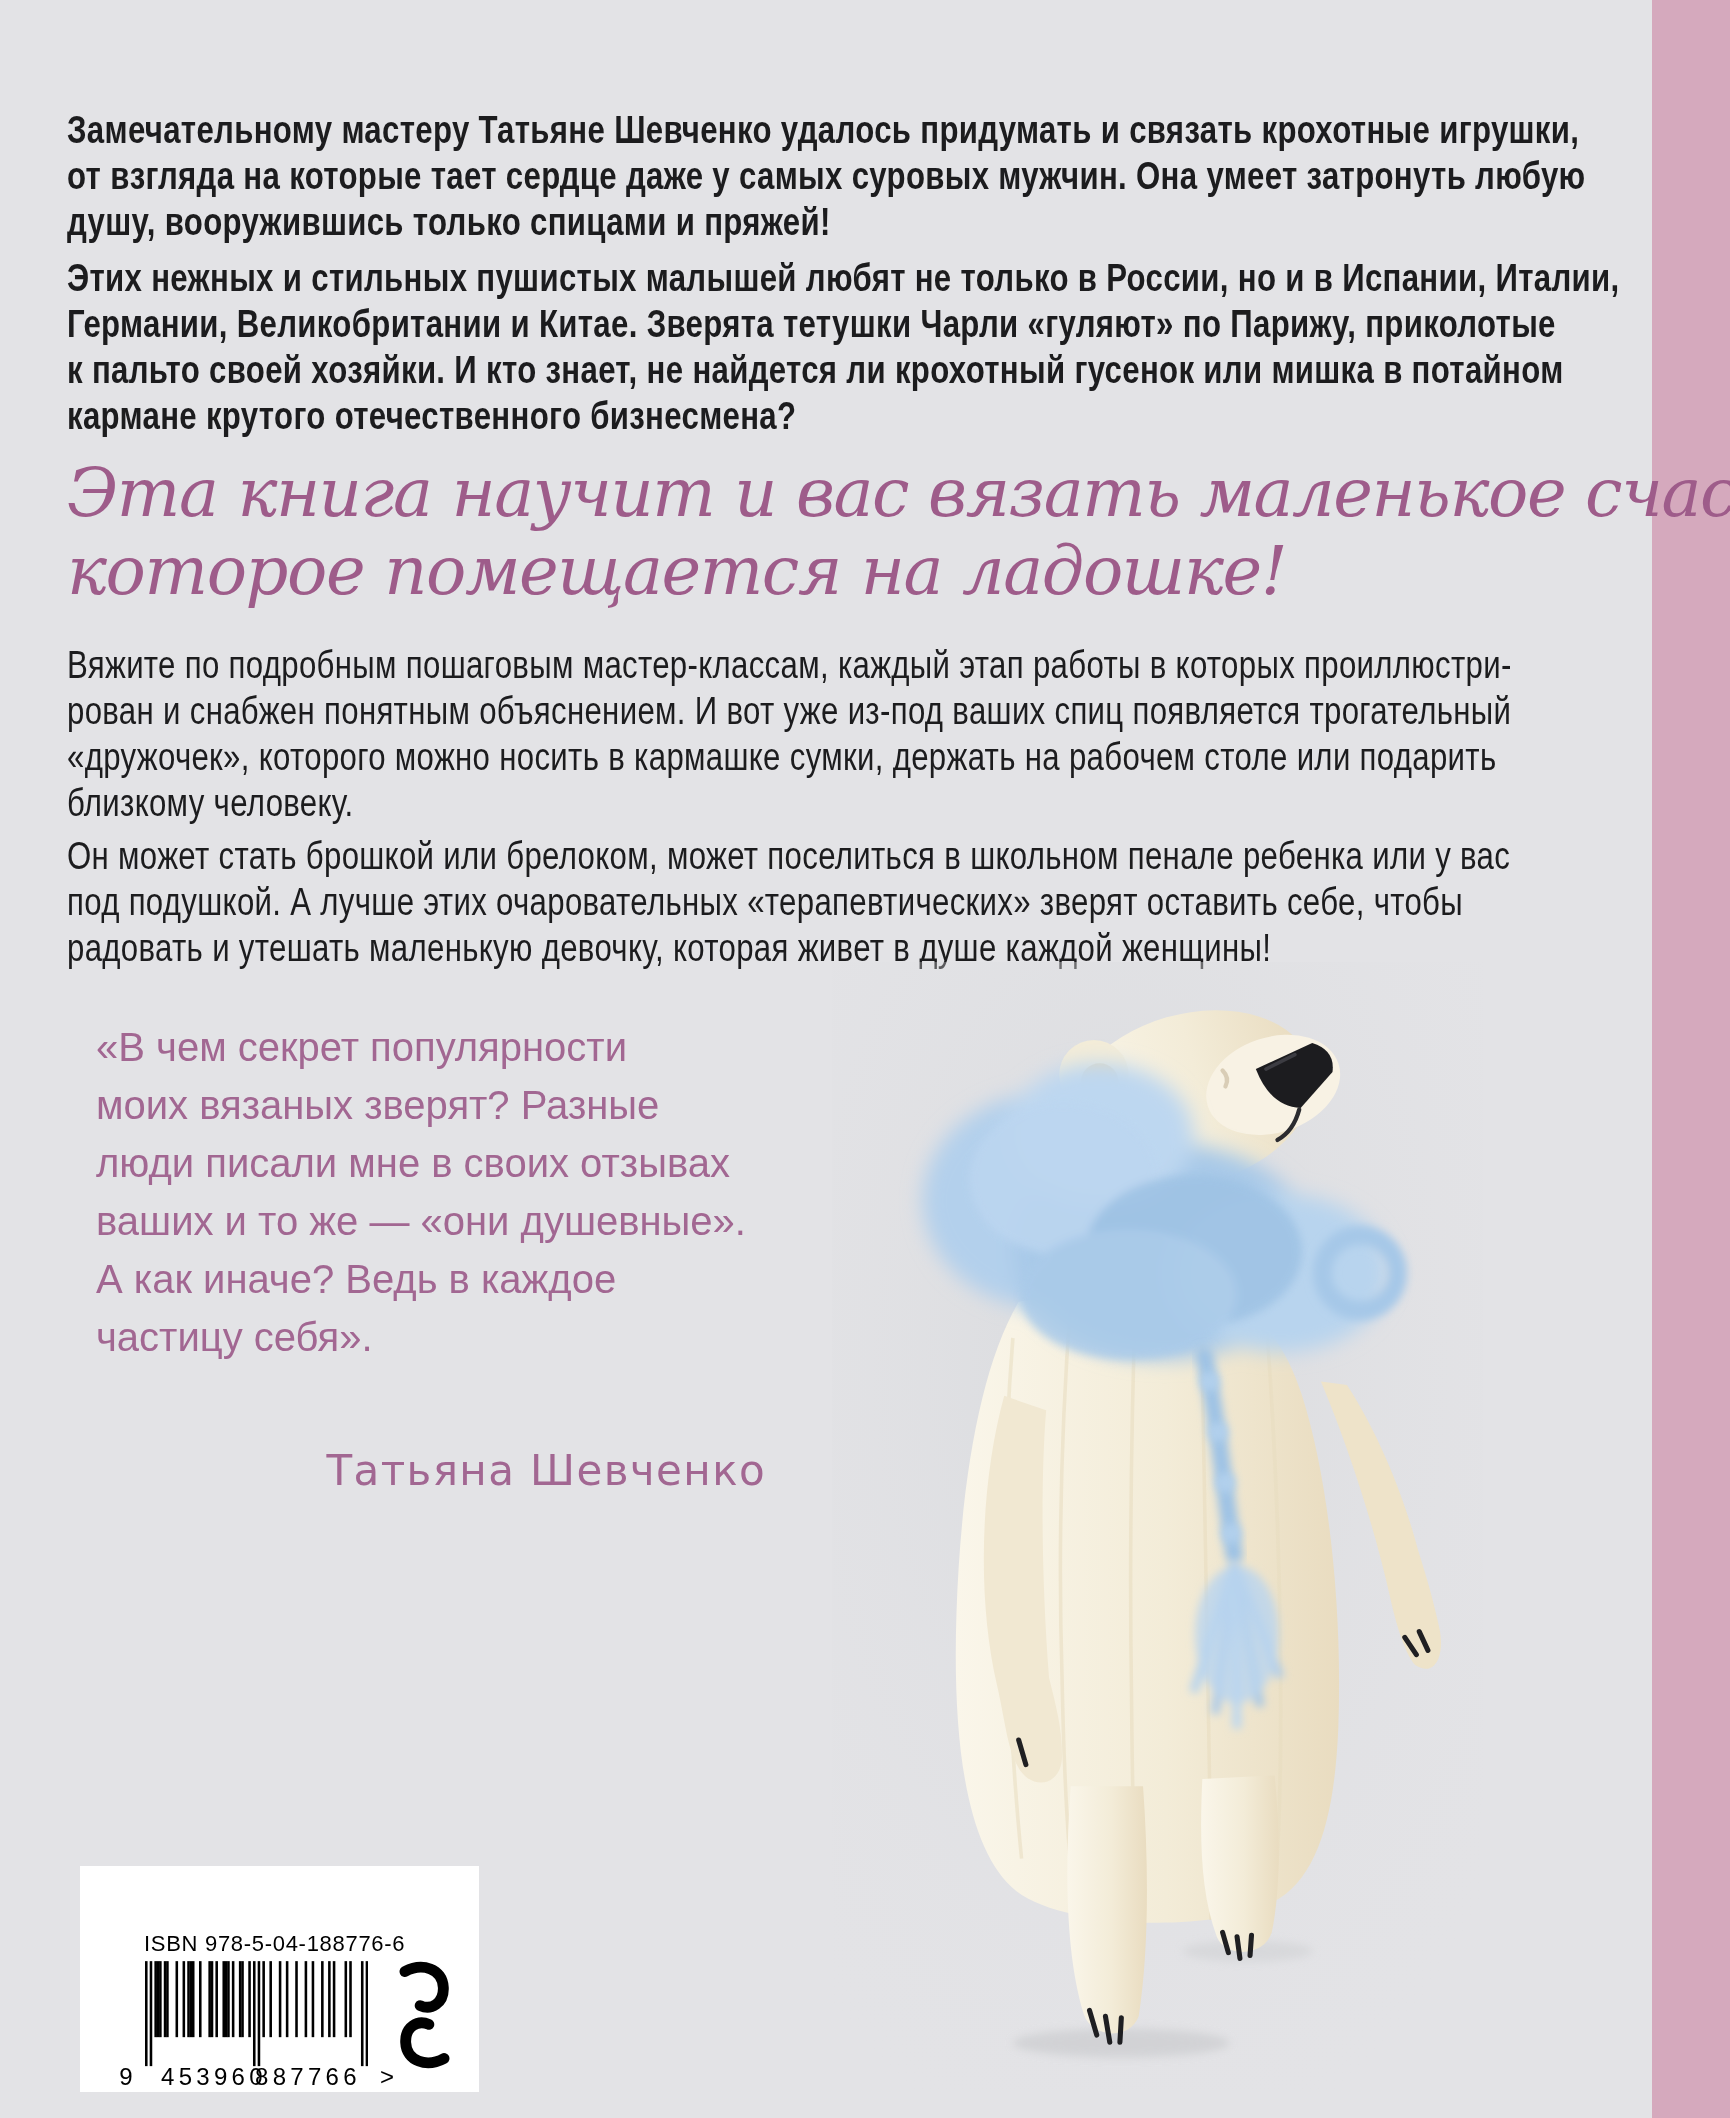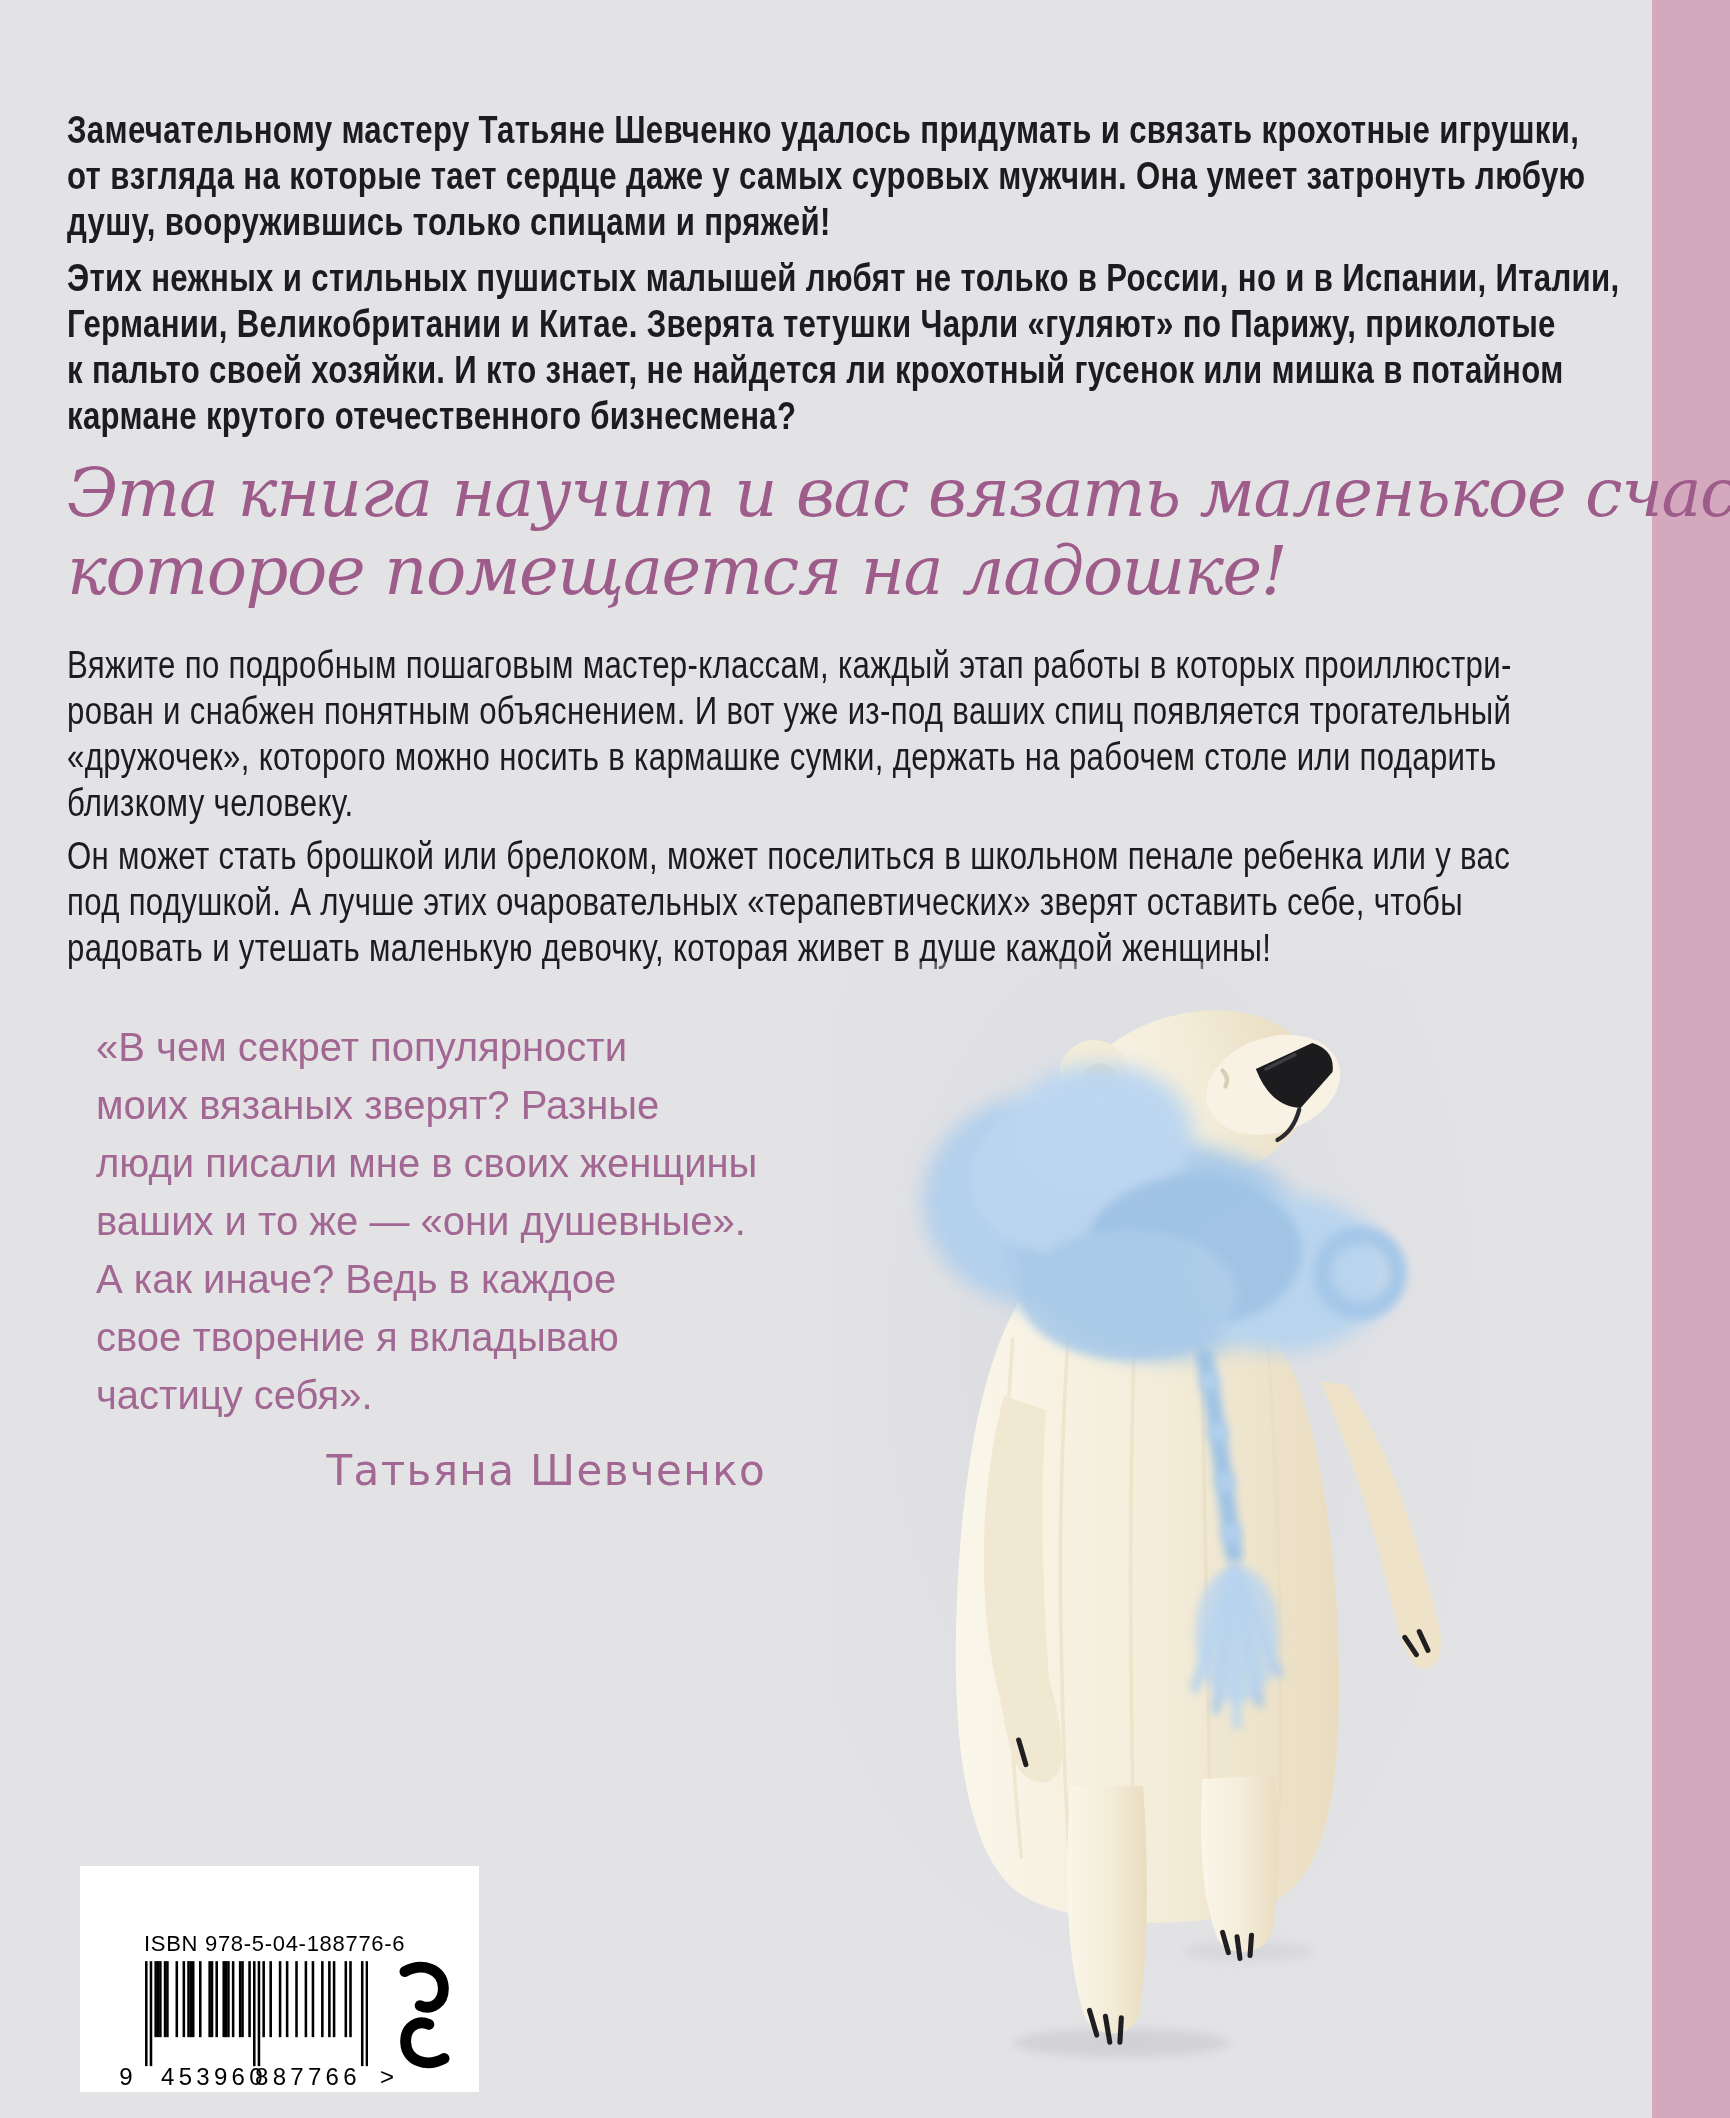--- a/index.html
+++ b/index.html
@@ -89,24 +89,23 @@
 
   <div class="para" style="top:833px">
     <div class="line">Он может стать брошкой или брелоком, может поселиться в школьном пенале ребенка или у вас</div>
     <div class="line">под подушкой. А лучше этих очаровательных «терапевтических» зверят оставить себе, чтобы</div>
     <div class="line">радовать и утешать маленькую девочку, которая живет в душе каждой женщины!</div>
   </div>
 
   <div class="author-quote">
     <div class="line">«В чем секрет популярности</div>
     <div class="line">моих вязаных зверят? Разные</div>
-    <div class="line">люди писали мне в своих женщины</div>
+    <div class="line">люди писали мне в своих отзывах</div>
     <div class="line">ваших и то же — «они душевные».</div>
     <div class="line">А как иначе? Ведь в каждое</div>
-    <div class="line">свое творение я вкладываю</div>
     <div class="line">частицу себя».</div>
   </div>
 
   <div class="signature">Татьяна Шевченко</div>
 
   <svg class="bear-photo" viewBox="0 0 900 1560" aria-hidden="true">
     <defs>
       <linearGradient id="bodyG" x1="0" y1="0" x2="1" y2="0">
         <stop offset="0" stop-color="#faf6ea"></stop>
           <stop offset=".55" stop-color="#f3ecd8"></stop>

